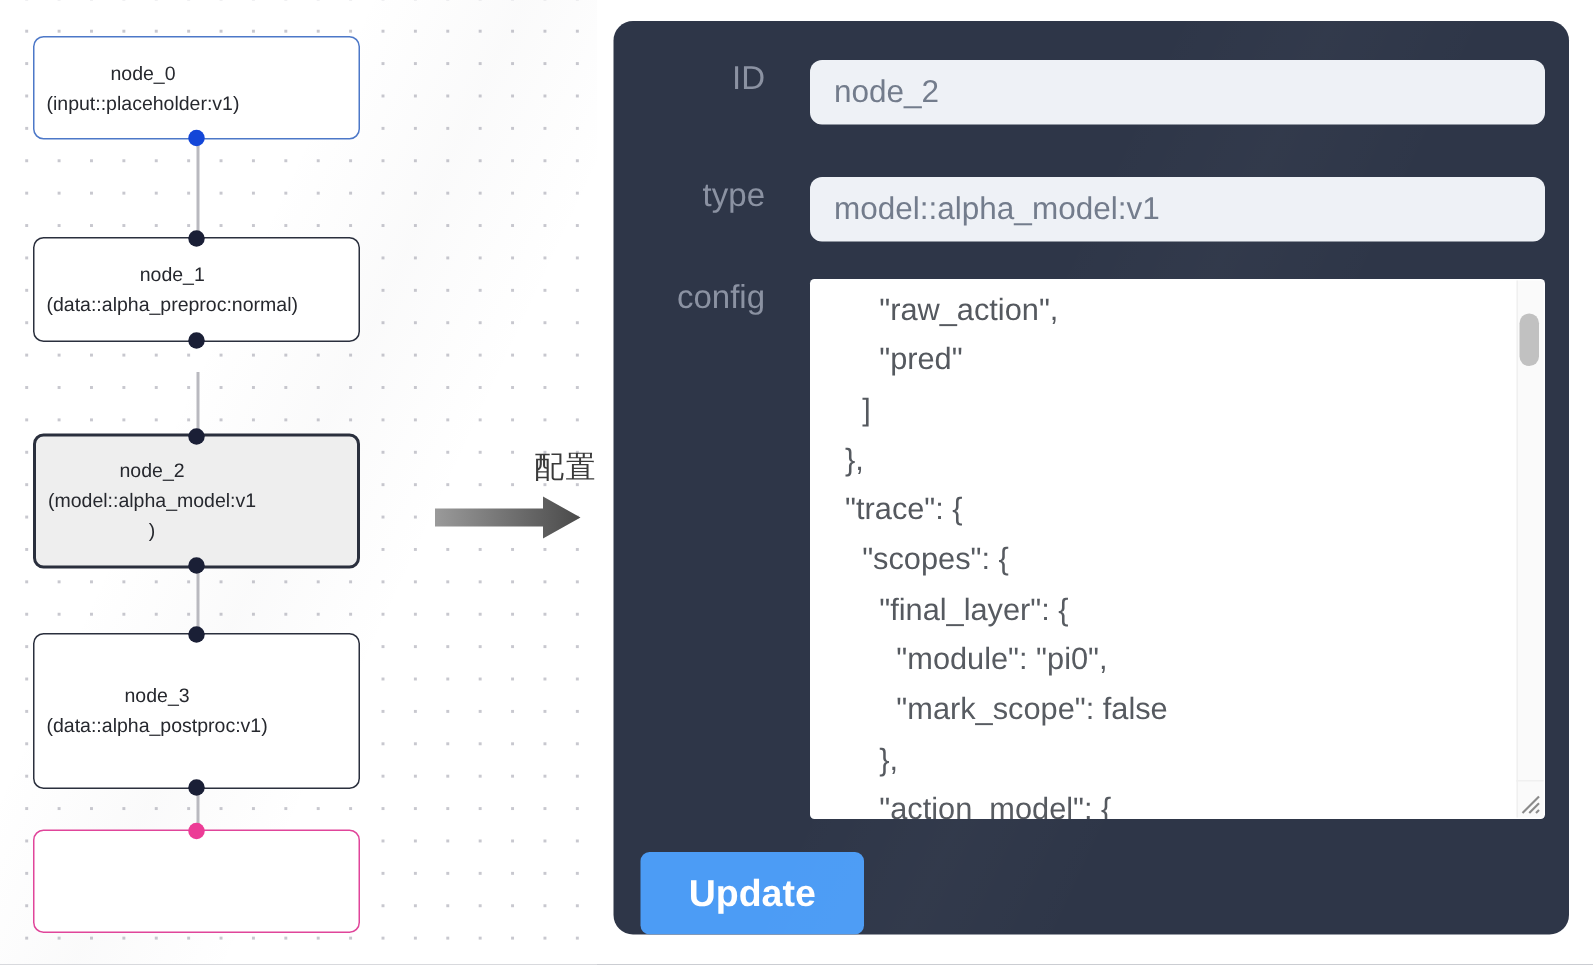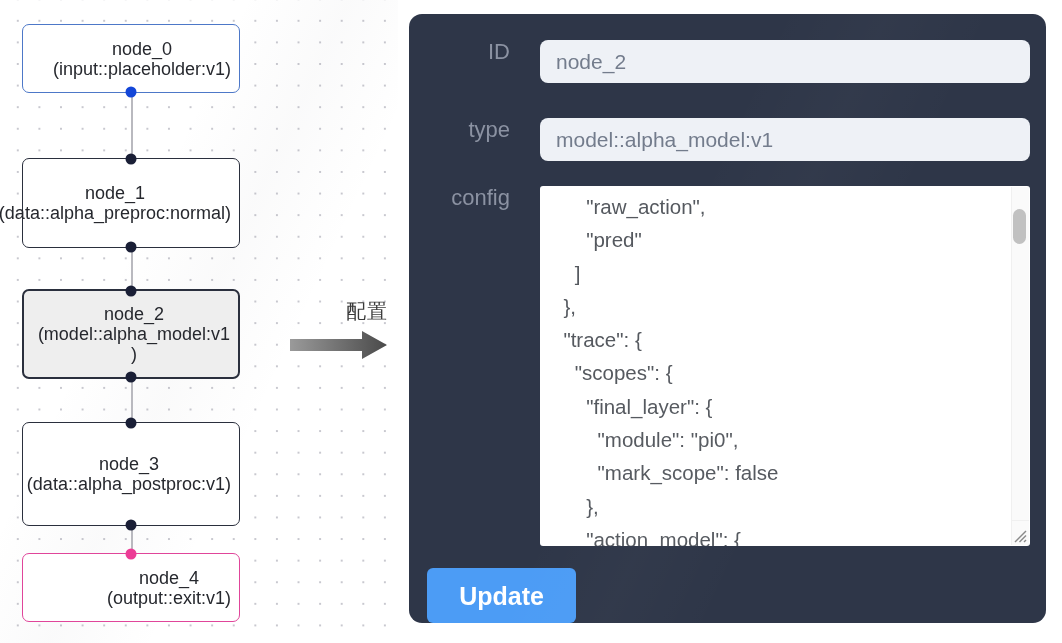--- a/index.html
+++ b/index.html
@@ -41,26 +41,26 @@
 
   .node {
     position: absolute;
     left: 22px;
     width: 218px;
     box-sizing: border-box;
     border: 1.6px solid #2a2f3d;
     border-radius: 7px;
     background: #ffffff;
     color: #26282e;
-    font-size: 18px;
+    font-size: 13px;
     line-height: 20px;
     text-align: center;
     display: flex;
     flex-direction: column;
-    align-items: flex-end;
+    align-items: flex-start;
     justify-content: center;
     z-index: 3;
     padding: 2px 8px;
   }
   .node .nlabel { white-space: pre-line; }
   .node.is-input  { border-color: #4d78c8; }
   .node.is-output { border-color: #e0459a; }
   .node.is-selected {
     background: #eeeeee;
     border-width: 2px;
@@ -84,21 +84,21 @@
   
   #transition-arrow {
     position: absolute;
     left: 290px; top: 298px;
     width: 108px; height: 70px;
     z-index: 6;
   }
   #transition-arrow .arrow-label {
     font-size: 20px;
     color: #3a3a3a;
-    text-align: center;
+    text-align: right;
     padding-left: 8px;
     letter-spacing: 1px;
     font-family: "DejaVu Sans", sans-serif;
     margin-left: 38px;
   }
   #transition-arrow svg { display:block; margin-top: 5px; }
 
   
   #config-panel {
     position: absolute;
@@ -221,21 +221,21 @@
   <div class="edge" style="top:248px;height:41px;"></div>
   <div class="edge" style="top:379px;height:43px;"></div>
   <div class="edge" style="top:512px;height:41px;"></div>
 
   <div class="node is-input" style="top:24px;height:69px;">
     <span class="nlabel">node_0
 (input::placeholder:v1)</span>
     <span class="handle h-bottom blue"></span>
   </div>
 
-  <div class="node" style="top:158px;height:90px;">
+  <div class="node" style="top:158px;height:70px;">
     <span class="nlabel">node_1
 (data::alpha_preproc:normal)</span>
     <span class="handle h-top"></span>
     <span class="handle h-bottom"></span>
   </div>
 
   <div class="node is-selected" style="top:289px;height:90px;">
     <span class="nlabel">node_2
 (model::alpha_model:v1
 )</span>
@@ -244,22 +244,20 @@
   </div>
 
   <div class="node" style="top:422px;height:104px;">
     <span class="nlabel">node_3
 (data::alpha_postproc:v1)</span>
     <span class="handle h-top"></span>
     <span class="handle h-bottom"></span>
   </div>
 
   <div class="node is-output" style="top:553px;height:69px;">
-    <span class="nlabel">node_4
-(output::exit:v1)</span>
     <span class="handle h-top pink"></span>
   </div>
 </div>
 
 <div id="transition-arrow">
   <div class="arrow-label">配置</div>
   <svg width="100" height="30" viewBox="0 0 100 30">
     <defs>
       <linearGradient id="agrad" x1="0" y1="0" x2="1" y2="0">
         <stop offset="0%" stop-color="#9a9a9a"></stop>

